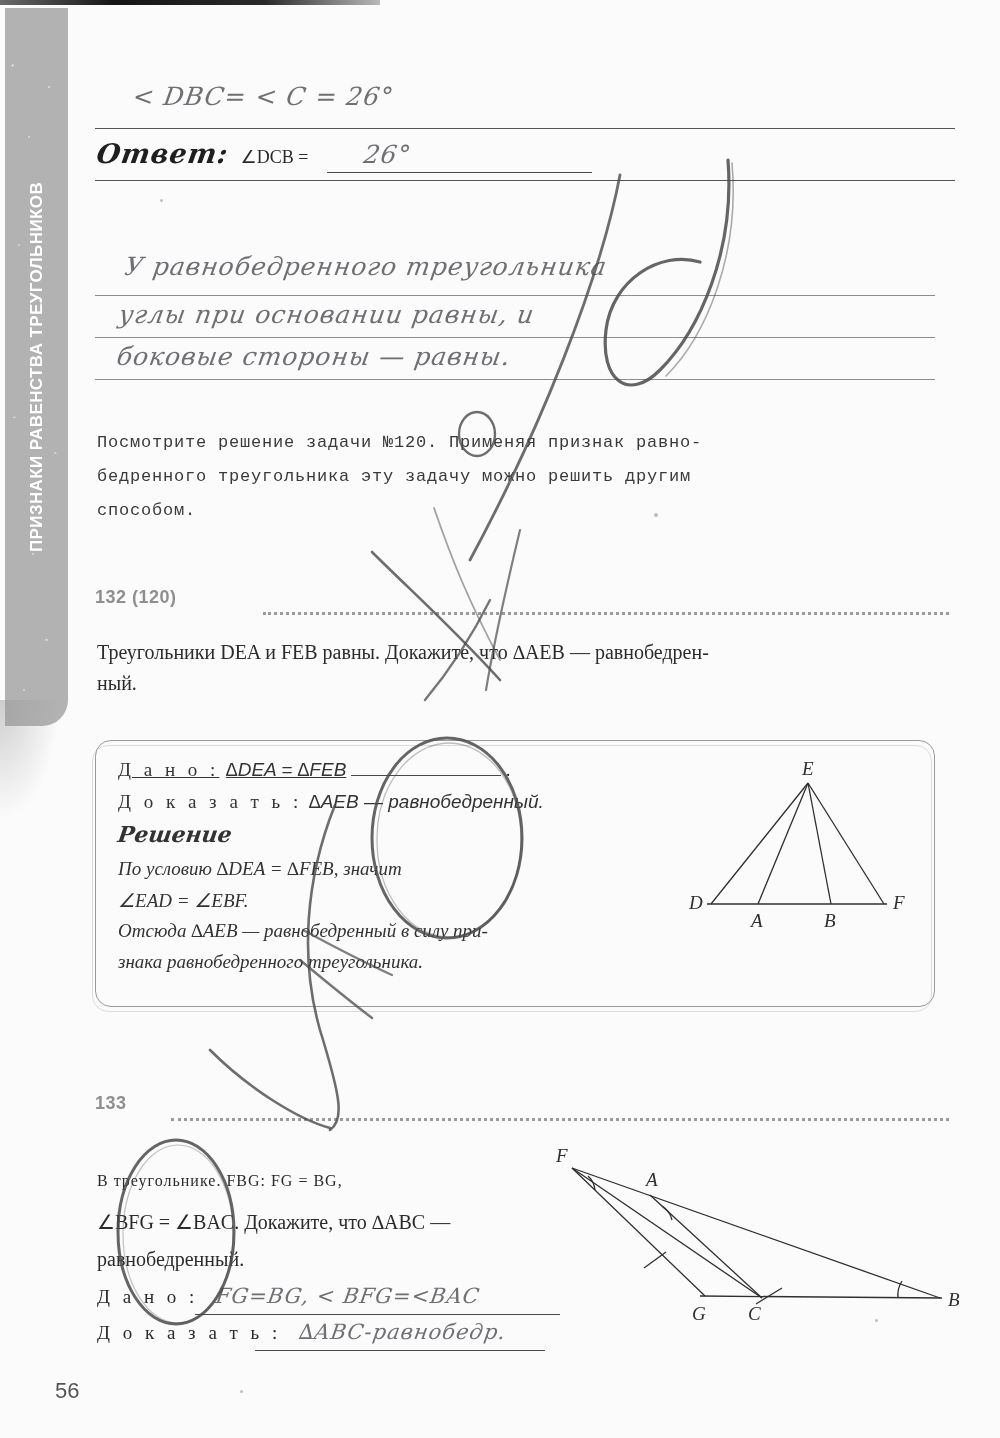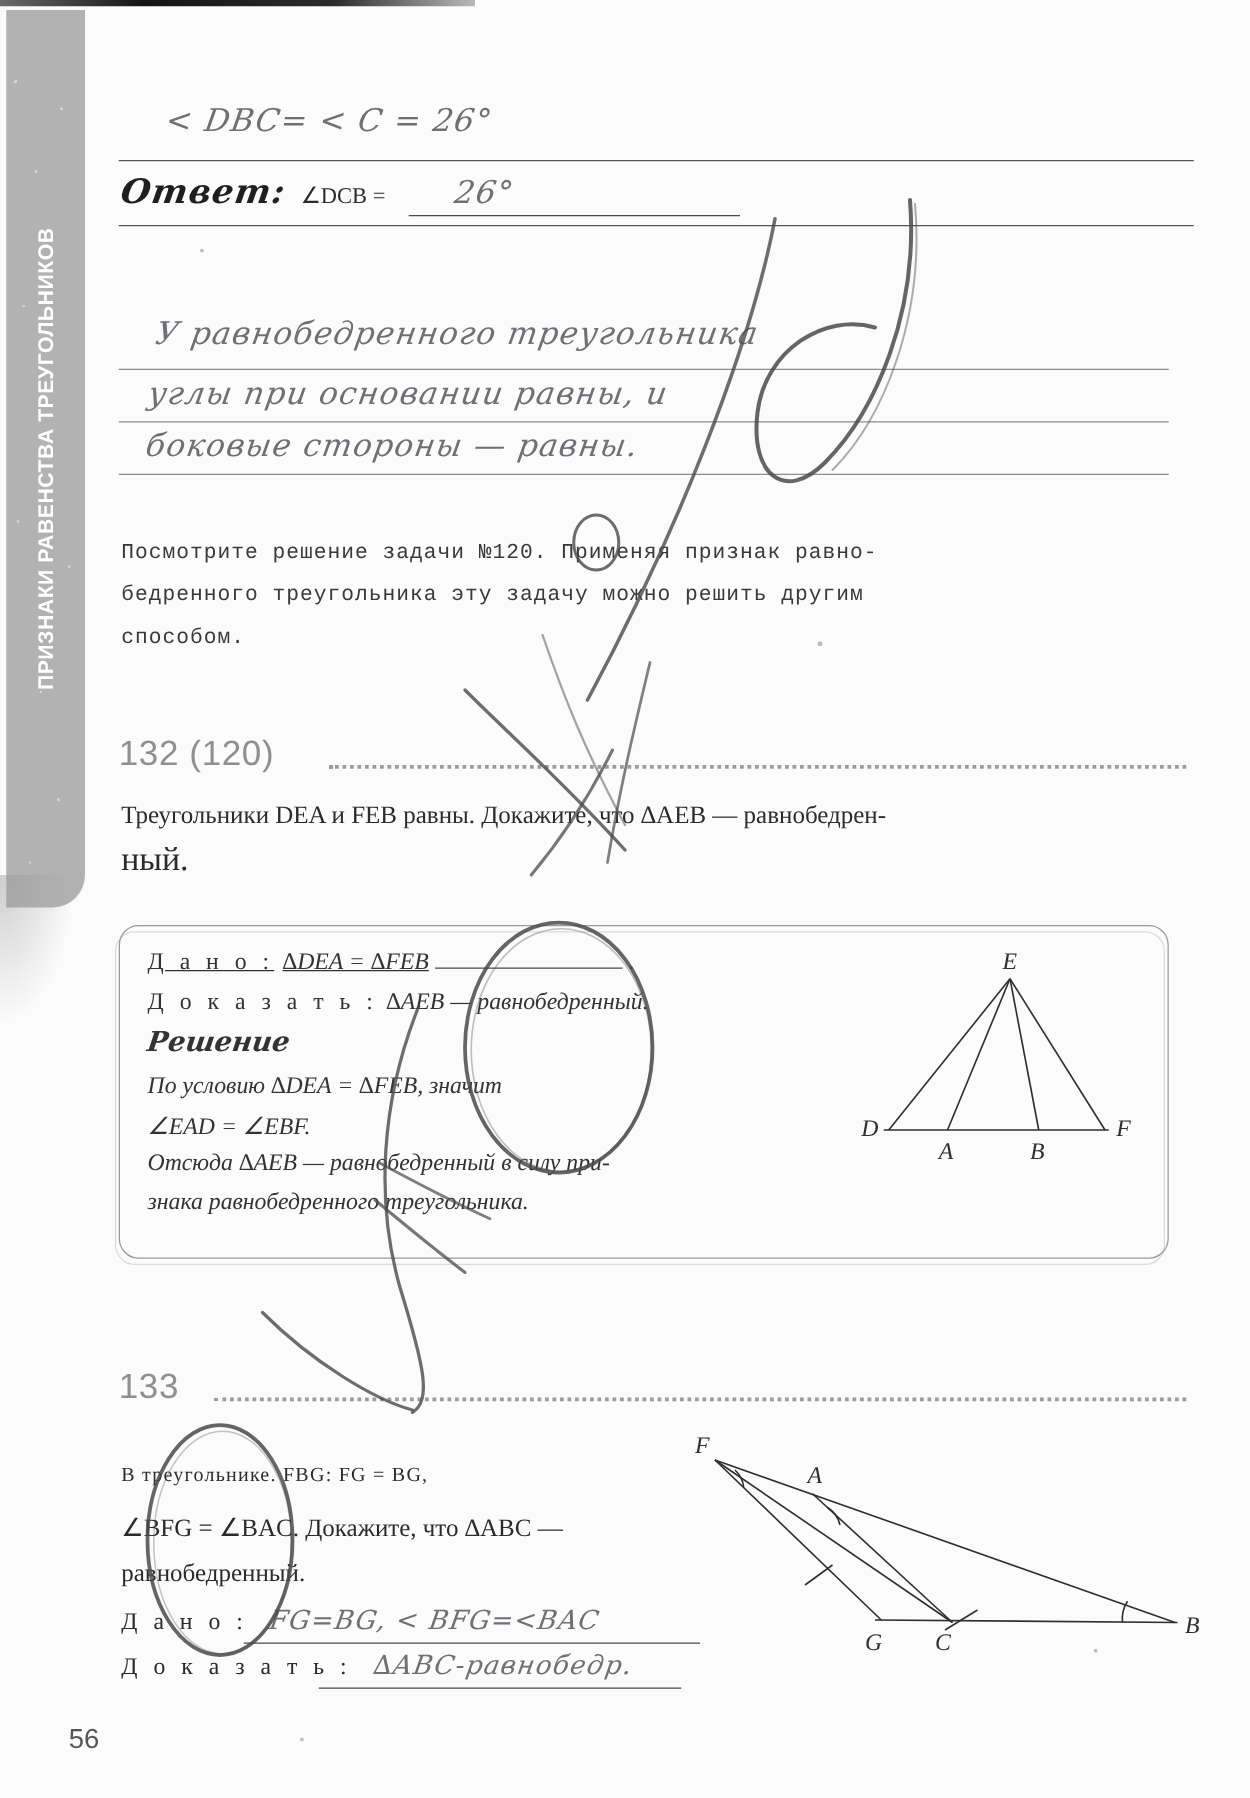--- a/index.html
+++ b/index.html
@@ -84,41 +84,41 @@
 
   
   .leader{
     position:absolute;
     border-bottom:3px dotted #9b9b9b;
     height:0;
   }
   .task-num{
     position:absolute;
     font-family:"Liberation Sans", sans-serif;
-    font-weight:normal;font-size:28px;color:#8f8f8f;
+    font-weight:bold;font-size:18px;color:#8f8f8f;
     letter-spacing:.5px;
   }
 
   
   .solution-box{
     position:absolute;left:95px;top:740px;width:838px;height:265px;
     border:1px solid #9a9a9a;border-radius:16px;background:transparent;
   }
   .solution-box::after{
     content:"";position:absolute;left:-4px;top:4px;width:838px;height:265px;
     border:1px solid rgba(160,160,160,.35);border-radius:16px;
   }
   .box-line{
     position:absolute;font-family:"Liberation Serif", serif;font-size:19px;color:#333;
     white-space:nowrap;
   }
   .spaced{letter-spacing:4px;}
   .ital{font-style:italic;}
 
-  .formula{font-family:Liberation Serif, serif;font-style:italic;}
+  .formula{font-family:Liberation Sans, sans-serif;font-style:italic;}
 
   .fill-line{position:absolute;height:1px;background:#4a4a4a;}
 
   svg.diagram{position:absolute;overflow:visible;}
   .dtext{font-family:"Liberation Serif", serif;font-style:italic;font-size:19px;fill:#2f2f2f;}
 
   
   .scribbles{position:absolute;inset:0;pointer-events:none;}
 
   .pagenum{
@@ -165,21 +165,21 @@
     <div class="rule-light" style="left:0px;top:379px;width:840px;"></div>
 
     <div class="abs printed" style="left:2px;top:433px;">Посмотрите решение задачи №120. Применяя признак равно-</div>
     <div class="abs printed" style="left:2px;top:467px;">бедренного треугольника эту задачу можно решить другим</div>
     <div class="abs printed" style="left:2px;top:501px;">способом.</div>
 
     <div class="task-num" style="left:0px;top:587px;">132 (120)</div>
     <div class="leader" style="left:168px;top:612px;width:686px;"></div>
 
     <div class="abs serif" style="left:2px;top:641px;font-size:20px;">Треугольники DEA и FEB равны. Докажите, что ∆AEB — равнобедрен-</div>
-    <div class="abs serif" style="left:2px;top:672px;font-size:27px;">ный.</div>
+    <div class="abs serif" style="left:2px;top:672px;font-size:20px;">ный.</div>
 
   </div>
 
   <div class="solution-box">
 
     <div class="box-line" style="left:22px;top:18px;">
       <span class="spaced" style="text-decoration:underline;">Д а н о :</span>
       <span class="formula" style="text-decoration:underline;margin-left:2px;">∆DEA = ∆FEB</span>
       <span style="display:inline-block;width:150px;border-bottom:1px solid #4a4a4a;"></span>
       <span>.</span>

